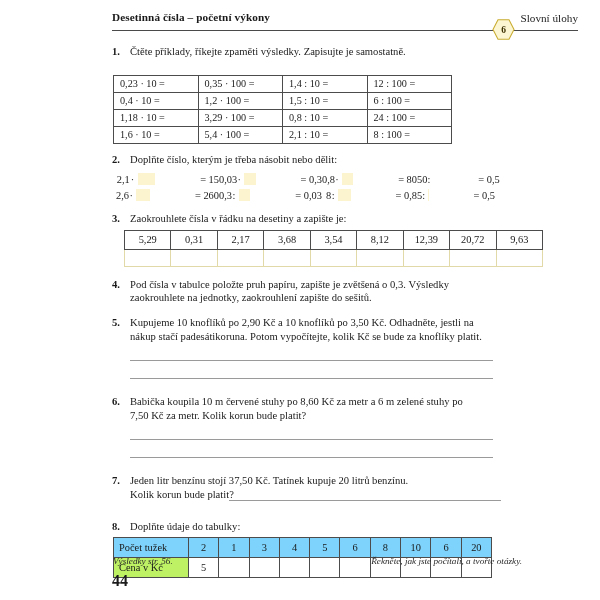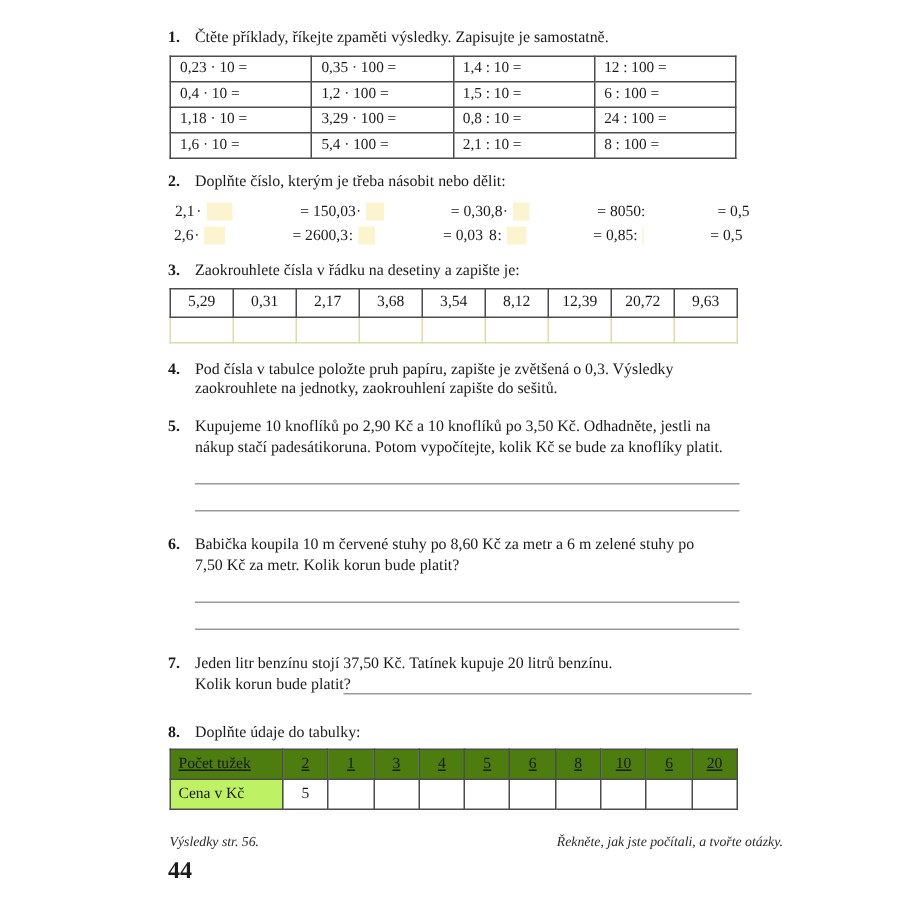--- a/index.html
+++ b/index.html
@@ -92,23 +92,23 @@
     font-size: 10.6px;
     text-align: left;
   }
   .exbody { display: block; }
 
   
   table {
     border-collapse: collapse;
   }
   .t1 {
-    margin-top: 4px;
+    margin-top: 16px;
     margin-left: 1px;
-    width: 378px;
+    width: 339px;
     table-layout: fixed;
   }
   .t1 td {
     border: 1px solid #4c4c4c;
     height: 16px;
     font-size: 10.2px;
     padding: 0 0 0 6px;
     white-space: nowrap;
     vertical-align: middle;
   }
@@ -144,22 +144,22 @@
   .eq.c3 { width: 95px; }
   .eq.c4 { width: 78px; }
   .eq.c1 .lhs { width: 22px; }
   .eq.c2 .lhs { width: 26px; }
   .eq.c3 .lhs { width: 20px; }
   .eq.c4 .lhs { width: 16px; }
 
   
   .t3 {
     margin-top: 4px;
-    margin-left: 1px;
-    width: 379px;
+    margin-left: 12px;
+    width: 419px;
     table-layout: fixed;
   }
   .t3 td {
     border: 1px solid #4c4c4c;
     height: 16px;
     font-size: 10.4px;
     text-align: center;
     vertical-align: middle;
   }
   .t3 tr.blankrow td {
@@ -195,21 +195,21 @@
     font-size: 10.4px;
     text-align: center;
     vertical-align: middle;
   }
   .t8 td.lab {
     text-align: left;
     padding-left: 5px;
     width: 68px;
     background: #bef264;
   }
-  .t8 tr.head td { background: #4d7c0f; text-decoration: underline; }
+  .t8 tr.head td { background: #7dd3fc; }
 
   
   .footer {
     position: absolute;
     left: 112px;
     right: 100px;
     top: 556px;
     height: 14px;
     font-size: 9.2px;
     font-style: italic;
@@ -223,20 +223,31 @@
     top: 572px;
     font-size: 16px;
     font-weight: bold;
   }
 </style>
 </head>
 <body>
 
 <div class="page">
 
+  <div class="pageheader">
+    <div class="htitle">Desetinná čísla – početní výkony</div>
+    <div class="hright">Slovní úlohy</div>
+    <div class="rule"></div>
+    <div class="hexbadge">
+      <svg width="23" height="23" viewBox="0 0 23 23">
+        <polygon points="6,1.8 17,1.8 22,11.5 17,21.2 6,21.2 1,11.5" fill="#fdf6d2" stroke="#c9ad32" stroke-width="1.1"></polygon>
+      </svg>
+      <div class="num">6</div>
+    </div>
+  </div>
 
   <div class="ex">
     <div class="exline">
       <span class="exnum">1.</span>
       <span class="exbody">Čtěte příklady, říkejte zpaměti výsledky. Zapisujte je samostatně.</span>
     </div>
     <table class="t1">
       <tbody>
         <tr>
           <td>0,23 · 10 =</td>

